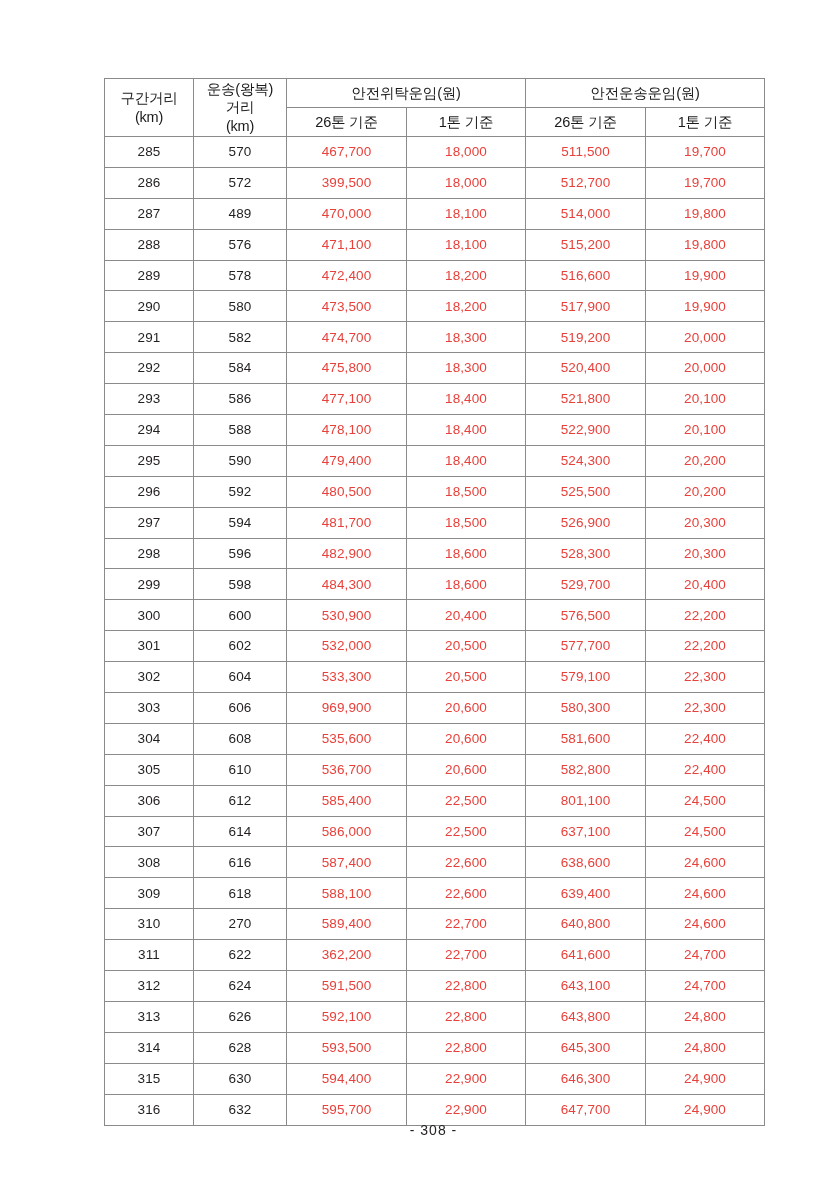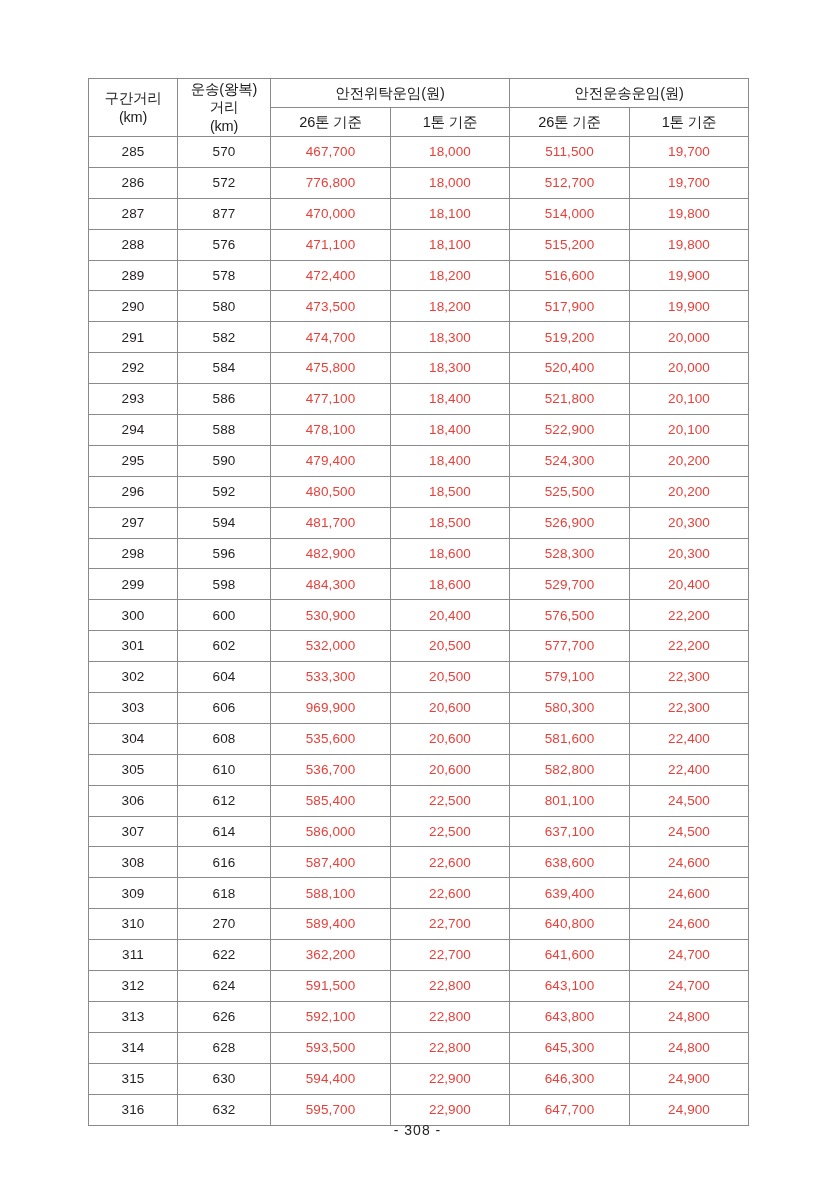--- a/index.html
+++ b/index.html
@@ -10,21 +10,21 @@
     width: 835px;
     height: 1180px;
     background: #ffffff;
     font-family: "Liberation Sans", "DejaVu Sans", sans-serif;
     color: #231f20;
     position: relative;
     overflow: hidden;
   }
   .page {
     position: absolute;
-    left: 0;
+    left: 16px;
     top: 0;
     width: 744px;
     height: 1180px;
   }
   .fare-table {
     position: absolute;
     left: 88px;
     top: 78px;
     width: 660px;
     border-collapse: collapse;
@@ -130,28 +130,28 @@
           <td class="num-black">285</td>
           <td class="num-black">570</td>
           <td class="num-red">467,700</td>
           <td class="num-red">18,000</td>
           <td class="num-red">511,500</td>
           <td class="num-red">19,700</td>
         </tr>
         <tr>
           <td class="num-black">286</td>
           <td class="num-black">572</td>
-          <td class="num-red">776,800</td>
+          <td class="num-red">399,500</td>
           <td class="num-red">18,000</td>
           <td class="num-red">512,700</td>
           <td class="num-red">19,700</td>
         </tr>
         <tr>
           <td class="num-black">287</td>
-          <td class="num-black">877</td>
+          <td class="num-black">489</td>
           <td class="num-red">470,000</td>
           <td class="num-red">18,100</td>
           <td class="num-red">514,000</td>
           <td class="num-red">19,800</td>
         </tr>
         <tr>
           <td class="num-black">288</td>
           <td class="num-black">576</td>
           <td class="num-red">471,100</td>
           <td class="num-red">18,100</td>

